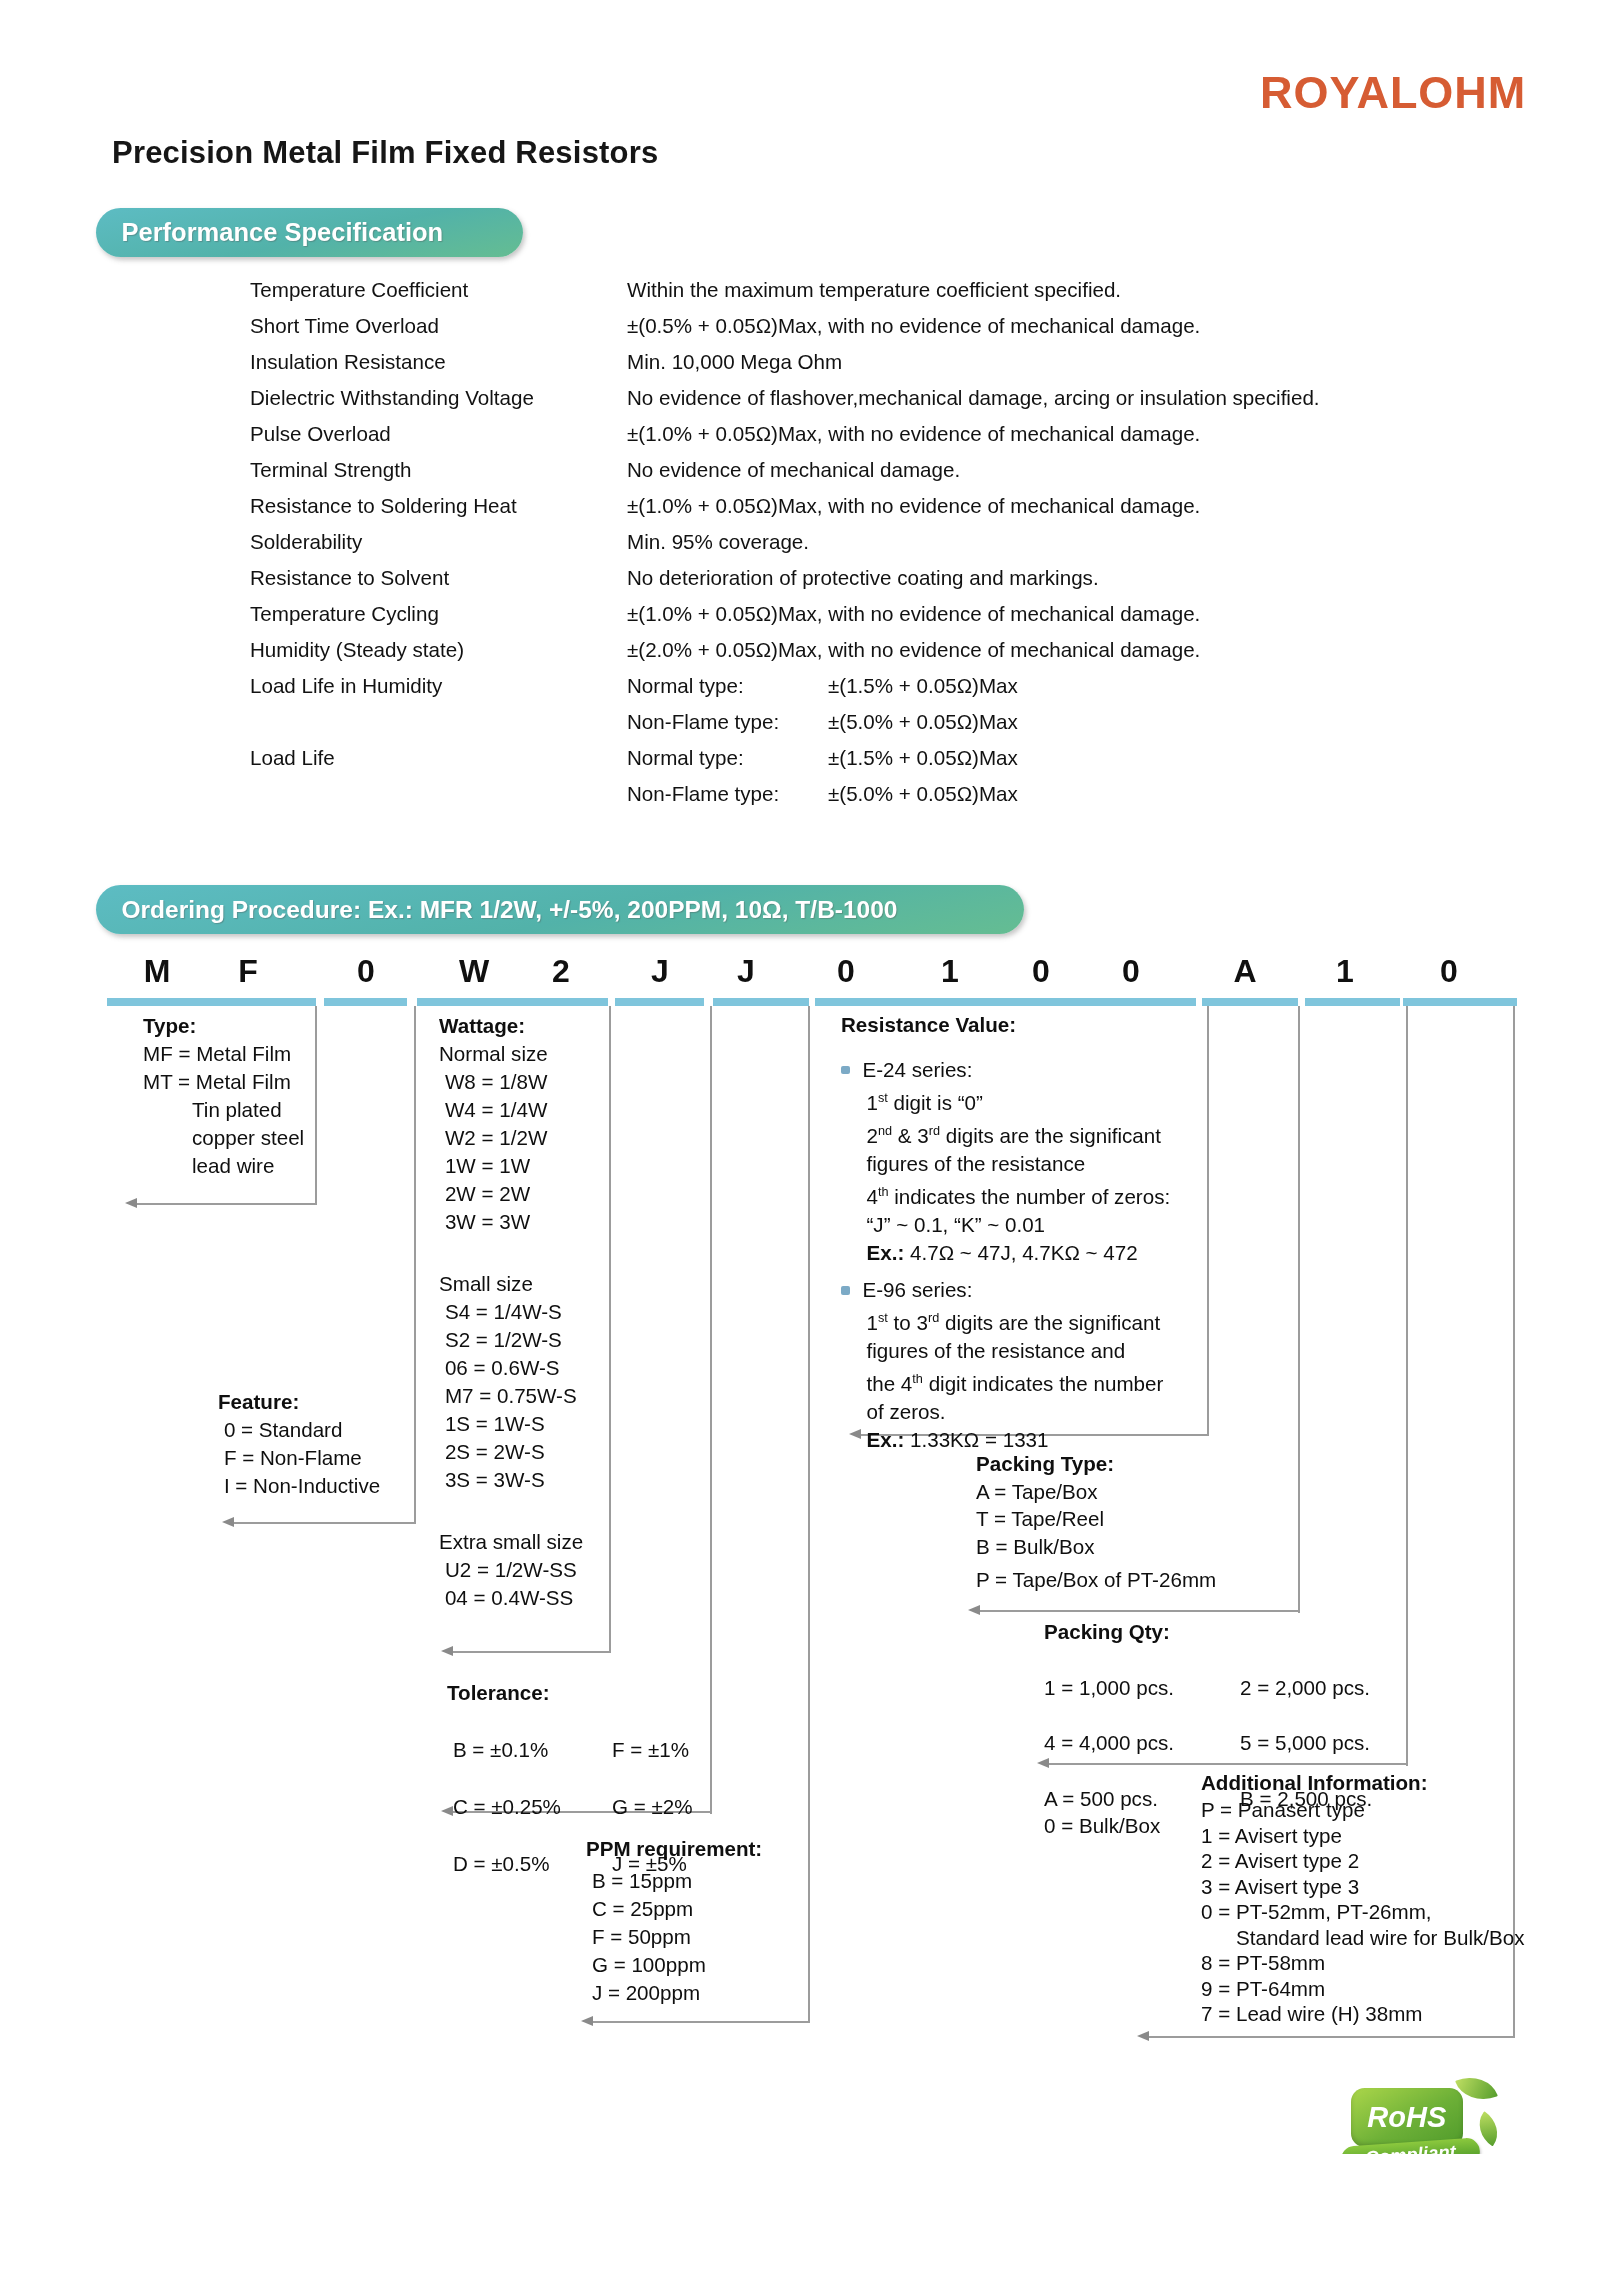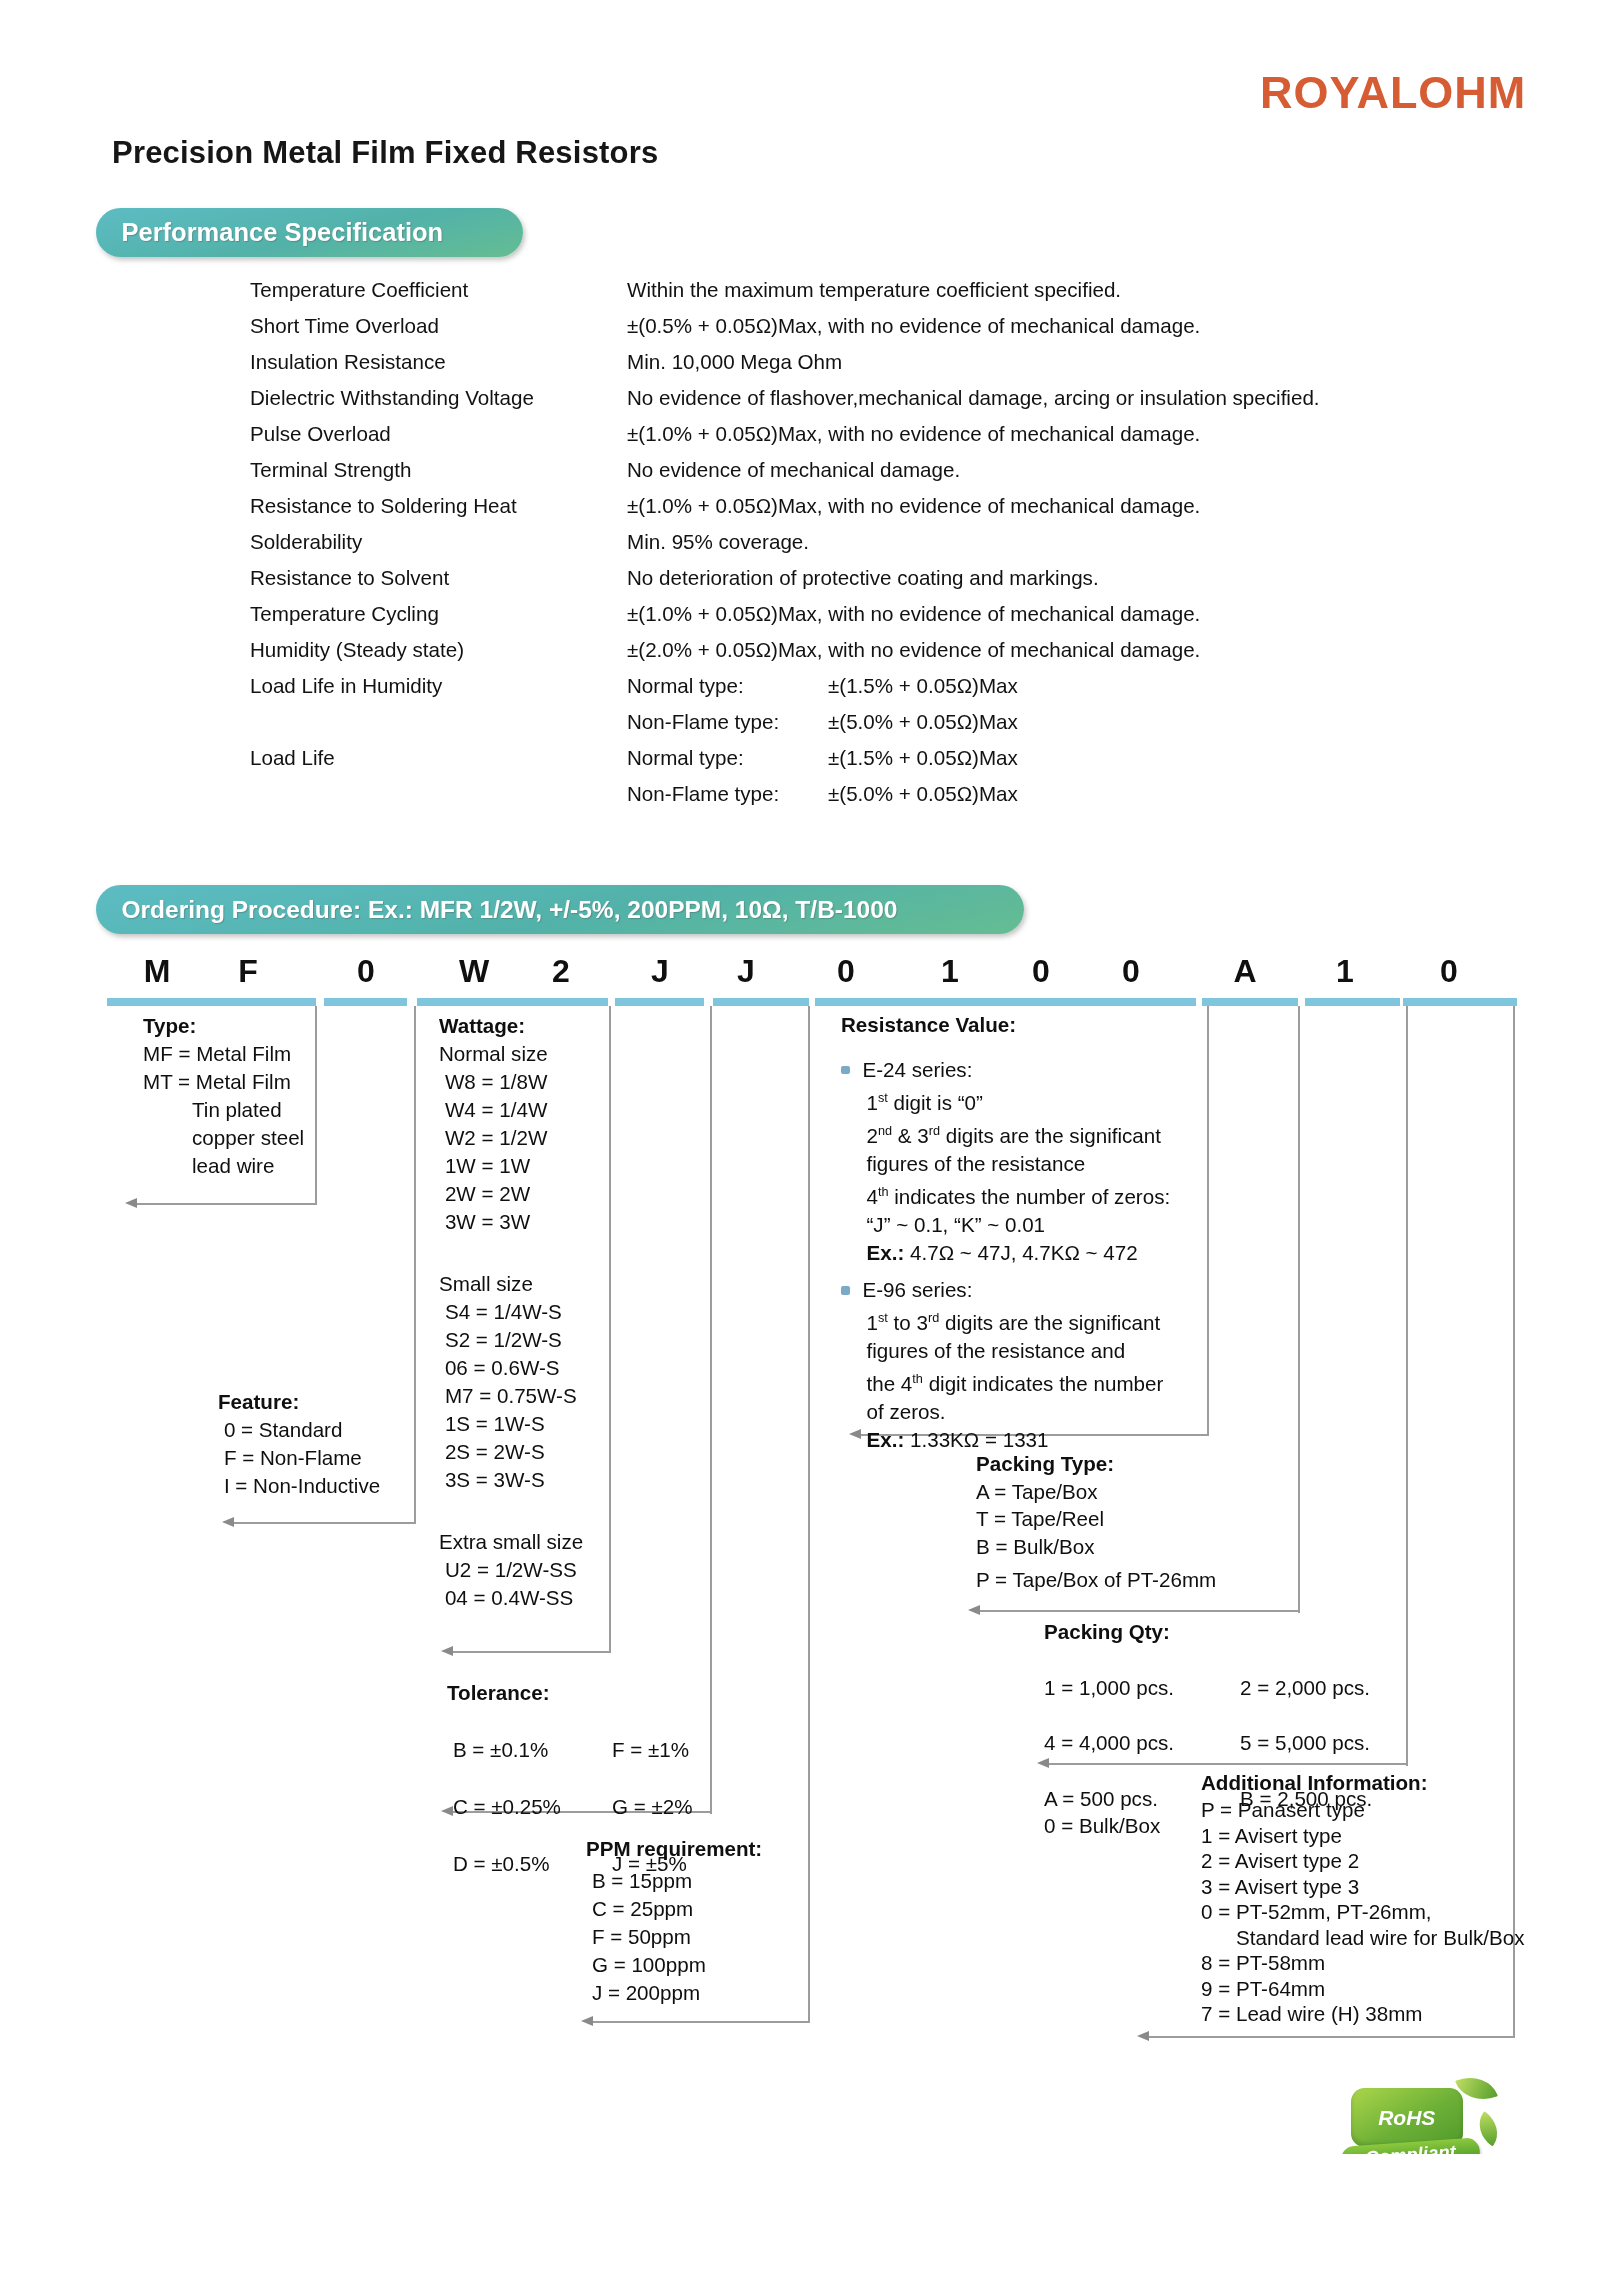--- a/index.html
+++ b/index.html
@@ -52,21 +52,21 @@
   #box-ptype, #box-pqty { line-height:27.4px; }
   #box-add { line-height:25.5px;margin-left:48px; }
   #box-add .t, #box-ptype .t, #box-pqty .t { line-height:29px; }
 
   #website { position:absolute; left:0; top:2176px; width:100%; text-align:center;
              font-size:24px; color:#8f8f8f; letter-spacing:0.5px; }
 
   #rohs { position:absolute; left:1341px; top:2088px; width:167px; height:108px; }
   .rohs-main { position:absolute; left:9.8px; top:0; width:112px; height:59px; border-radius:13.7px;
                background:linear-gradient(150deg,#abd64a 0%,#6db037 55%,#4f9a2b 100%);
-               color:#fff; font-weight:bold; font-style:italic; font-size:21px;
+               color:#fff; font-weight:bold; font-style:italic; font-size:29px;
                display:flex; align-items:center; justify-content:center;
                box-shadow:inset 0 -2.9px 4.9px rgba(0,0,0,0.18); }
   .rohs-banner { position:absolute; left:0; top:54px; width:139px; height:26.5px; border-radius:13.7px;
                background:linear-gradient(180deg,#8cc93e,#3f8f24); color:#fff; font-weight:bold;
                font-style:italic; font-size:18.6px; display:flex; align-items:center;
                justify-content:center; transform:rotate(-4deg);
                box-shadow:1px 2px 2.9px rgba(80,80,80,0.3); }
   .leaf { position:absolute; background:linear-gradient(135deg,#bede62,#569d2c);
           border-radius:4% 100% 4% 100%; }
   .leaf1 { right:13.7px; top:-13.7px; width:35px; height:29px; transform:rotate(-20deg); }

